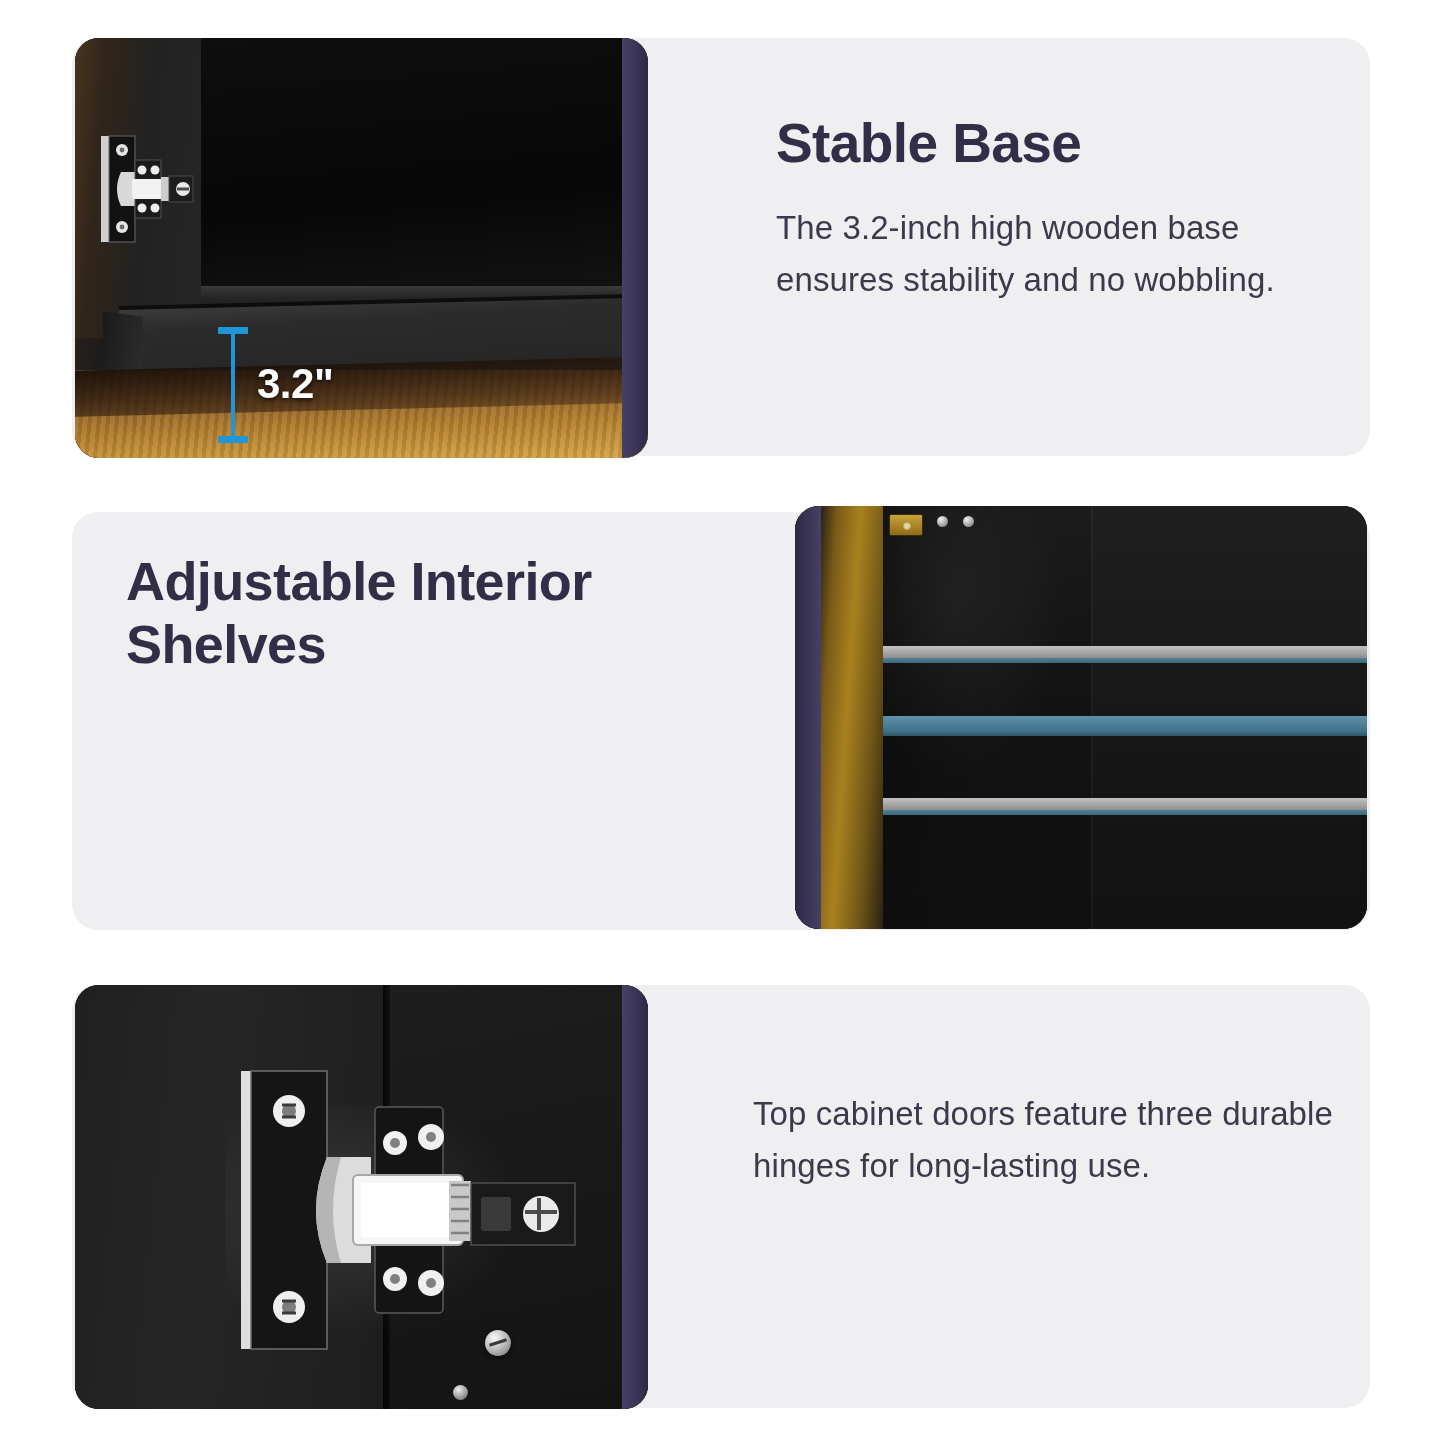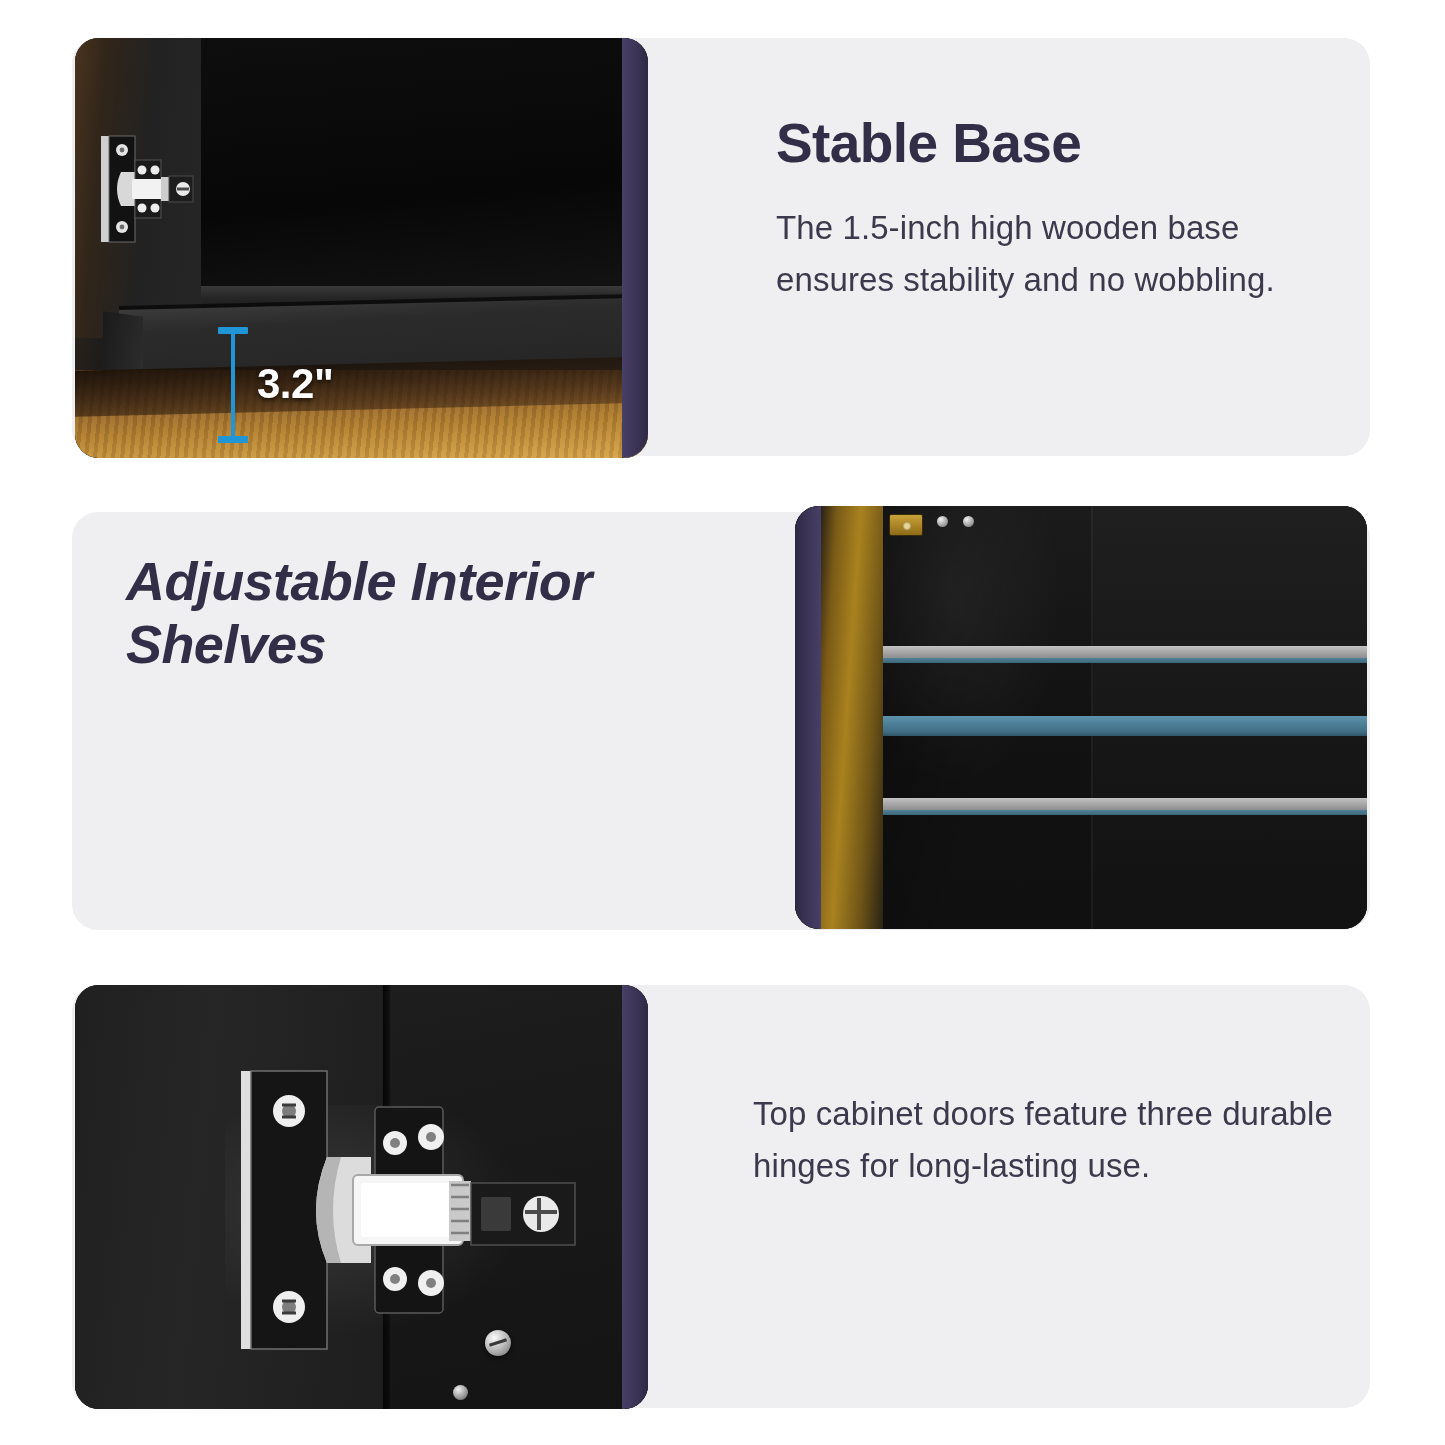--- a/index.html
+++ b/index.html
@@ -210,21 +210,21 @@
   #txt-3 { left: 753px; top: 1062px; width: 580px; }
 
   .heading {
     color: #332E47;
     font-size: 55px;
     font-weight: 700;
     line-height: 1.16;
     letter-spacing: -0.6px;
     font-family: "Liberation Sans", sans-serif;
   }
-  #txt-2 .heading { font-size: 54px; font-style: italic; }
+  #txt-2 .heading { font-size: 54px; }
 
   .body {
     margin-top: 26px;
     color: #3C394D;
     font-size: 33px;
     font-weight: 400;
     line-height: 1.58;
     letter-spacing: 0.1px;
     font-family: "Liberation Sans", sans-serif;
   }
@@ -271,21 +271,21 @@
     </svg>
 
     <div class="dim"></div>
     <div class="dim-label">3.2"</div>
 
     <div class="rim right"></div>
   </div>
 
   <div class="txt" id="txt-1">
     <div class="heading">Stable Base</div>
-    <div class="body">The 1.5-inch high wooden base ensures stability and no wobbling.</div>
+    <div class="body">The 3.2-inch high wooden base ensures stability and no wobbling.</div>
   </div>
 
   <div class="card" id="card-2"></div>
 
   <div class="txt" id="txt-2">
     <div class="heading">Adjustable Interior Shelves</div>
   </div>
 
   <div class="photo" id="photo-2">
     <div class="p2-bg"></div>

